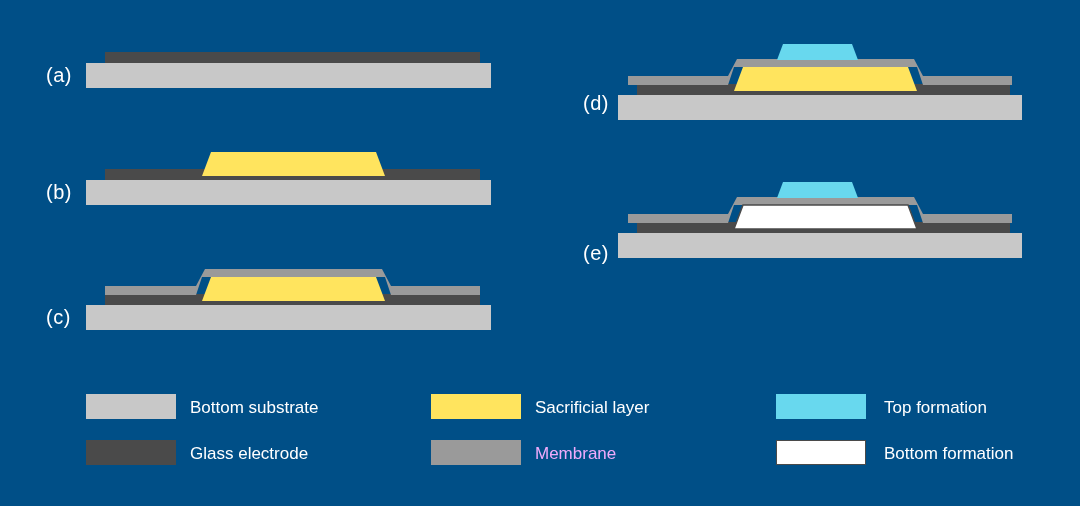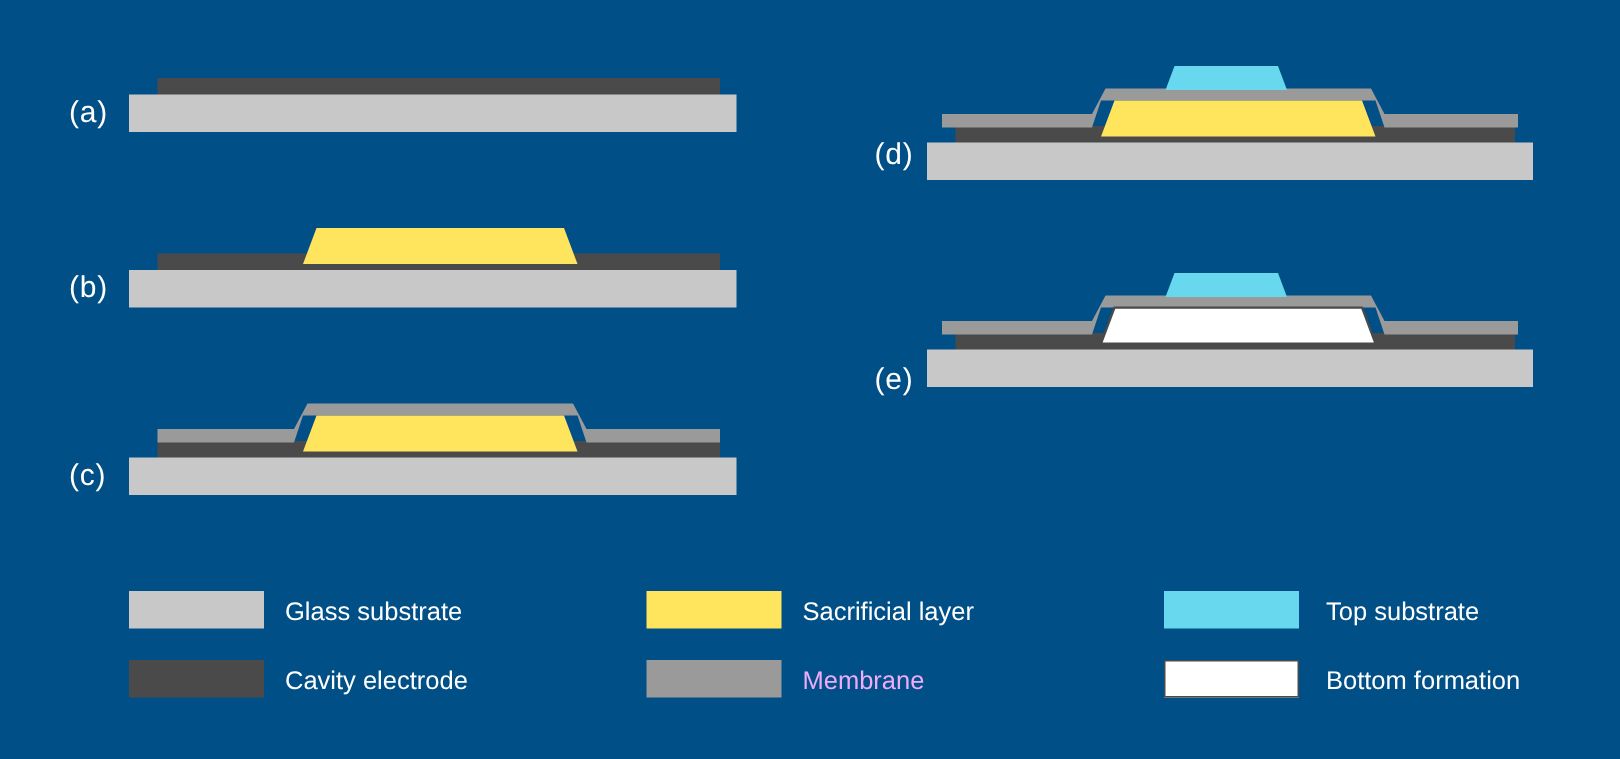--- a/index.html
+++ b/index.html
@@ -83,26 +83,26 @@
   <div id="labels">
       <div class="panel-label" style="left: 46px; top: 64px; color: rgb(255, 255, 255);">(a)</div>
       <div class="panel-label" style="left: 46px; top: 181px; color: rgb(255, 255, 255);">(b)</div>
       <div class="panel-label" style="left: 46px; top: 306px; color: rgb(255, 255, 255);">(c)</div>
       <div class="panel-label" style="left: 583px; top: 92px; color: rgb(255, 255, 255);">(d)</div>
       <div class="panel-label" style="left: 583px; top: 242px; color: rgb(255, 255, 255);">(e)</div>
     </div>
 
   <div id="legend">
       <div class="legend-swatch" style="left: 86px; top: 394px; width: 90px; height: 25px; background: rgb(200, 200, 200);"></div>
-      <div class="legend-text" style="left: 190px; top: 398px; color: rgb(255, 255, 255);">Glass substrate</div>
+      <div class="legend-text" style="left: 190px; top: 398px; color: rgb(255, 255, 255);">Bottom substrate</div>
       <div class="legend-swatch" style="left: 86px; top: 440px; width: 90px; height: 25px; background: rgb(74, 74, 74);"></div>
-      <div class="legend-text" style="left: 190px; top: 444px; color: rgb(255, 255, 255);">Cavity electrode</div>
+      <div class="legend-text" style="left: 190px; top: 444px; color: rgb(255, 255, 255);">Glass electrode</div>
       <div class="legend-swatch" style="left: 431px; top: 394px; width: 90px; height: 25px; background: rgb(255, 228, 94);"></div>
       <div class="legend-text" style="left: 535px; top: 398px; color: rgb(255, 255, 255); text-align: right;">Sacrificial layer</div>
       <div class="legend-swatch" style="left: 431px; top: 440px; width: 90px; height: 25px; background: rgb(154, 154, 154);"></div>
       <div class="legend-text" style="left: 535px; top: 444px; color: #f0abfc;">Membrane</div>
       <div class="legend-swatch" style="left: 776px; top: 394px; width: 90px; height: 25px; background: rgb(104, 216, 238);"></div>
-      <div class="legend-text" style="left: 884px; top: 398px; color: rgb(255, 255, 255);">Top substrate</div>
+      <div class="legend-text" style="left: 884px; top: 398px; color: rgb(255, 255, 255);">Top formation</div>
       <div class="legend-swatch" style="left: 776px; top: 440px; width: 90px; height: 25px; background: rgb(255, 255, 255); border: 1.5px solid rgb(74, 74, 74);"></div>
       <div class="legend-text" style="left: 884px; top: 444px; color: rgb(255, 255, 255);">Bottom formation</div>
     </div>
 
 </div>
 
 </body></html>

